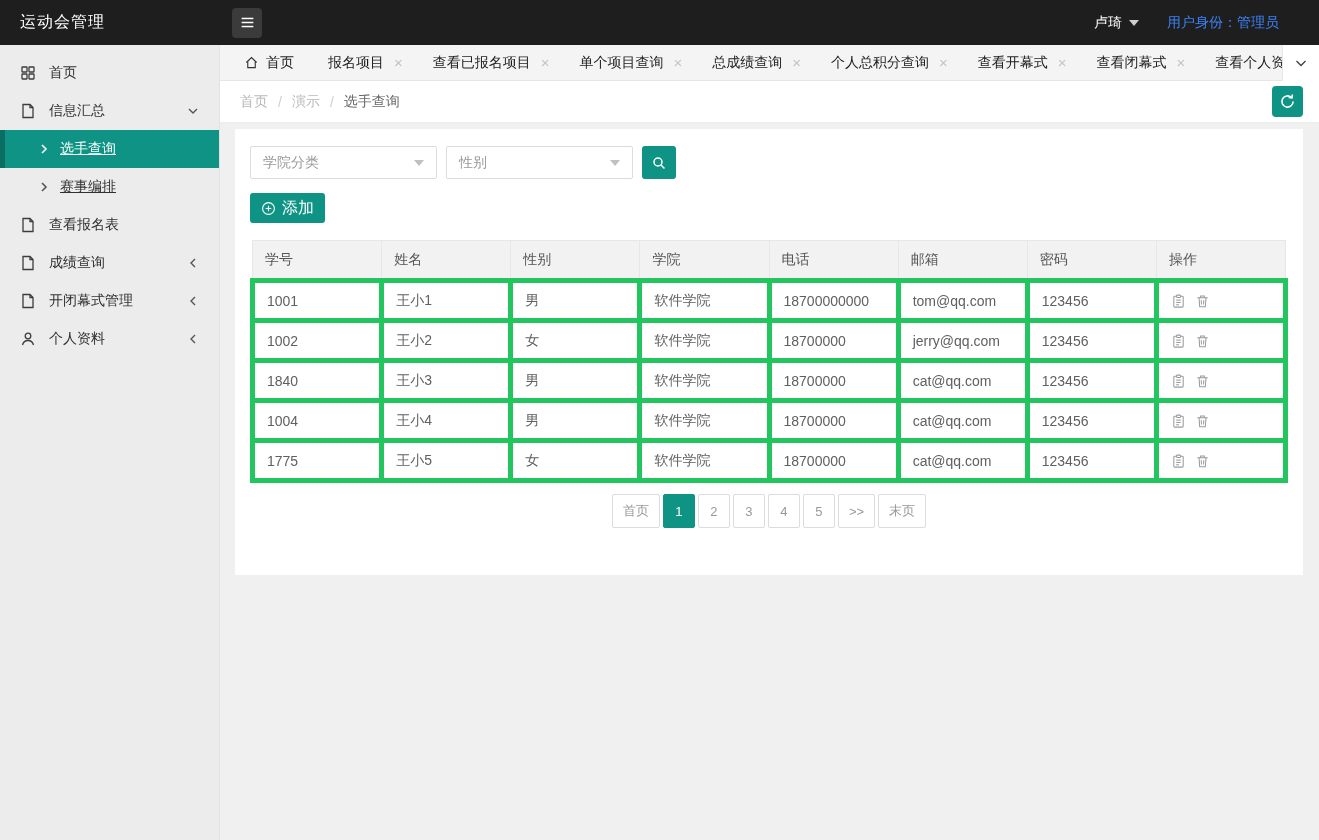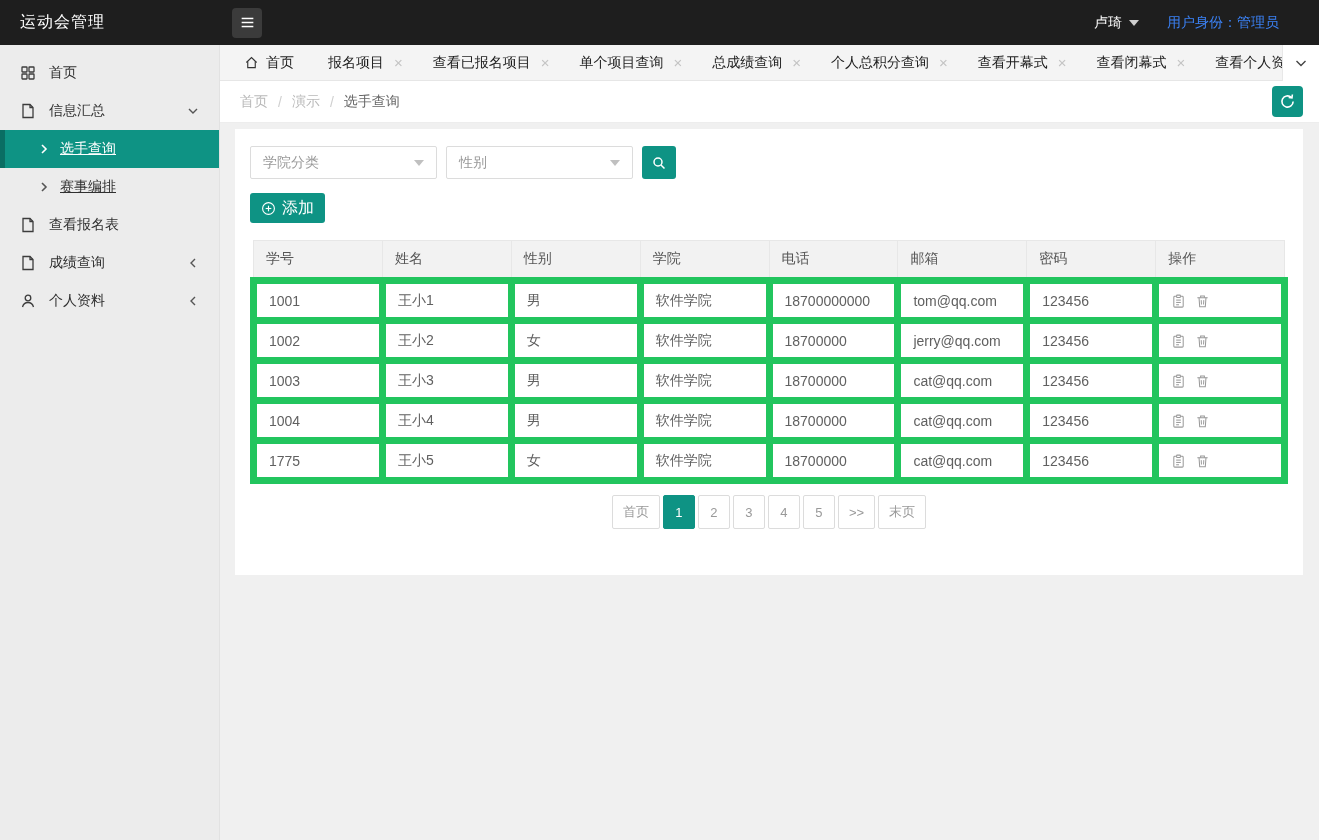--- a/index.html
+++ b/index.html
@@ -55,21 +55,21 @@
   .text-input { width:160px; height:33px; border:1px solid #dcdcdc; border-radius:2px; padding:0 12px; font-size:14px; color:#333; outline:none; }
   .text-input::placeholder { color:#b5b5b5; }
   .search-button { width:34px; height:33px; background:#0e9384; border:none; border-radius:3px;
                    display:flex; align-items:center; justify-content:center; cursor:pointer; }
 
   .add-button { margin-top:14px; height:30px; background:#0e9384; color:#fff; border:none; border-radius:3px;
                 display:flex; align-items:center; gap:6px; padding:0 11px; font-size:16px; cursor:pointer; }
 
   table { width:100%; border-collapse:collapse; table-layout:fixed; margin-top:17px; }
   th { background:#f2f2f2; color:#555; font-weight:400; text-align:left; height:40px; padding-left:12px; border:1px solid #e7e7e7; }
-  td { height:40px; padding-left:12px; color:#606060; border:7px solid #22c55e; background:#fff; }
+  td { height:40px; padding-left:12px; color:#606060; border:5px solid #22c55e; background:#fff; }
   .act { display:inline-flex; margin-right:9px; cursor:pointer; vertical-align:middle; }
 
   .summary { margin-top:18px; margin-left:-16px; color:#111; }
   .pagination { margin-top:11px; display:flex; justify-content:center; }
   .page-btn { min-width:32px; height:34px; margin:0 1.5px; padding:0 10px; background:#fff; border:1px solid #dcdcdc; border-radius:2px;
               color:#999; font-size:13px; cursor:pointer; font-family:inherit; }
   .page-btn.active { background:#0e9384; border-color:#0e9384; color:#fff; }
 </style>
 </head>
 <body>
@@ -160,20 +160,34 @@
           </svg>
       </span>
       <span class="label">成绩查询</span>
       <span class="chev">
         <svg viewBox="0 0 12 12" width="12" height="12" fill="none" stroke="#555" stroke-width="1.4">
             <polyline points="8,2 4,6 8,10"></polyline>
           </svg>
       </span>
     </div>
 
+    <div class="side-item">
+      <span style="display:flex;">
+        <svg viewBox="0 0 16 16" width="16" height="16" fill="none" stroke="#3c3c3c" stroke-width="1.3">
+            <path d="M3 1.5h7l3 3V14.5H3z"></path>
+            <path d="M10 1.5v3h3"></path>
+          </svg>
+      </span>
+      <span class="label">开闭幕式管理</span>
+      <span class="chev">
+        <svg viewBox="0 0 12 12" width="12" height="12" fill="none" stroke="#555" stroke-width="1.4">
+            <polyline points="8,2 4,6 8,10"></polyline>
+          </svg>
+      </span>
+    </div>
 
     <div class="side-item">
       <span style="display:flex;">
         <svg viewBox="0 0 16 16" width="16" height="16" fill="none" stroke="#3c3c3c" stroke-width="1.3">
             <circle cx="8" cy="5" r="2.8"></circle>
             <path d="M2.5 14c.8-3 3-4.5 5.5-4.5s4.7 1.5 5.5 4.5"></path>
           </svg>
       </span>
       <span class="label">个人资料</span>
       <span class="chev">
@@ -346,21 +360,21 @@
                     <svg viewBox="0 0 16 16" width="15" height="15" fill="none" stroke="#9a9a9a" stroke-width="1.1">
                       <line x1="2.5" y1="4" x2="13.5" y2="4"></line>
                       <path d="M6 4V2.2h4V4"></path>
                       <path d="M4.3 4l.7 9.5h6l.7-9.5"></path>
                       <line x1="6.6" y1="6.5" x2="6.9" y2="11.2"></line>
                       <line x1="9.4" y1="6.5" x2="9.1" y2="11.2"></line>
                     </svg>
                   </span></td>
               </tr>
               <tr>
-                <td>1003</td>
+                <td>1840</td>
                 <td>王小3</td>
                 <td>男</td>
                 <td>软件学院</td>
                 <td>18700000</td>
                 <td>cat@qq.com</td>
                 <td>123456</td>
                 <td><span class="act">
                     <svg viewBox="0 0 16 16" width="15" height="15" fill="none" stroke="#9a9a9a" stroke-width="1.1">
                       <rect x="3" y="2.5" width="10" height="11.5" rx="1"></rect>
                       <rect x="6" y="1.2" width="4" height="2.6" rx="0.5" fill="#fff"></rect>

